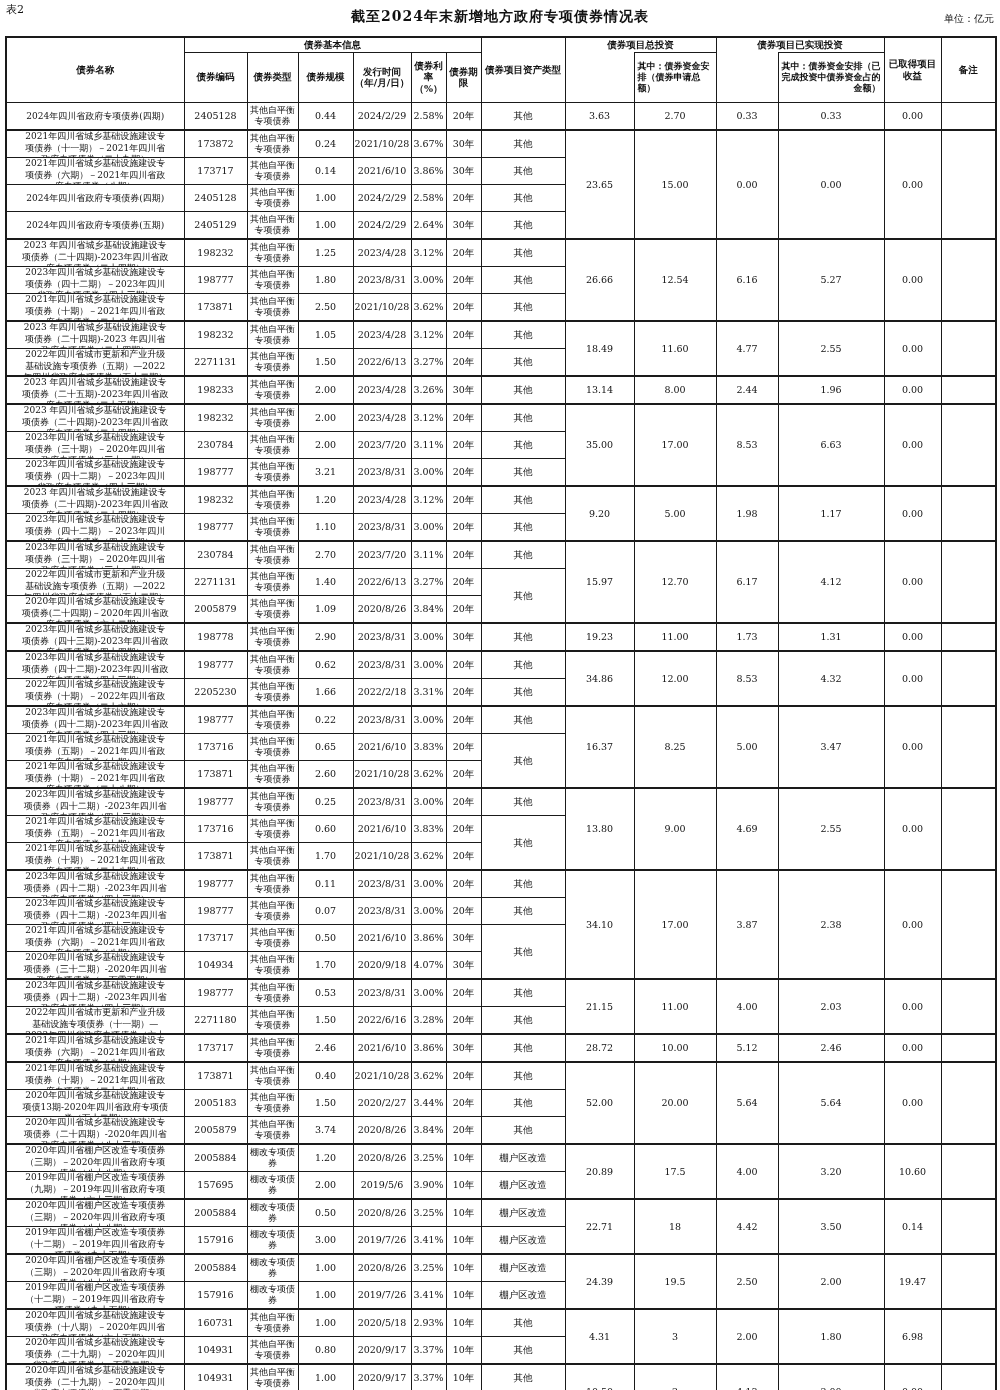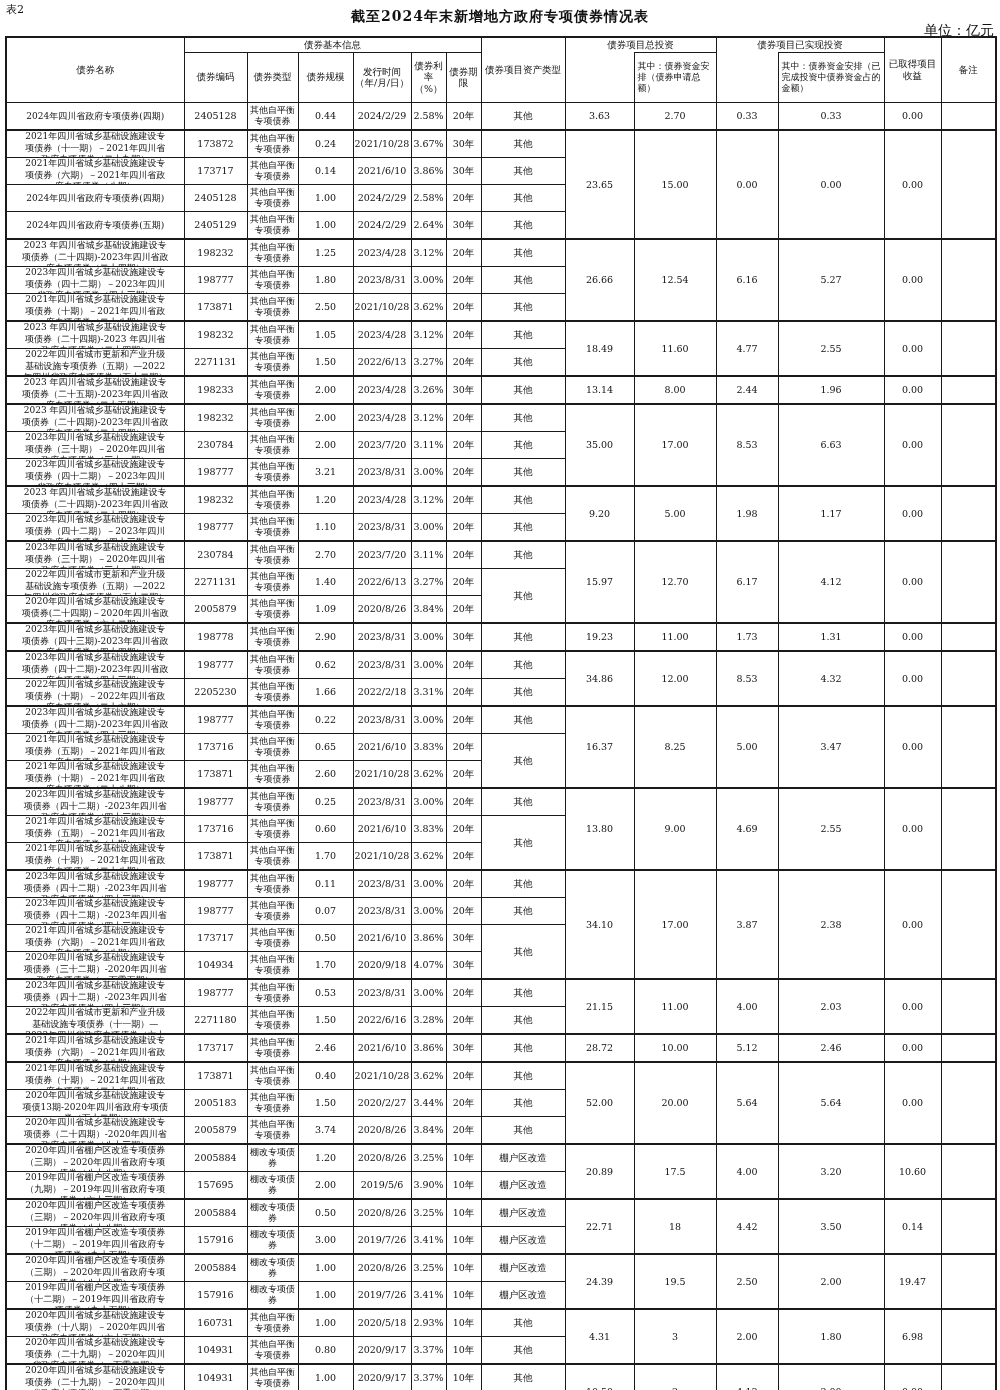--- a/index.html
+++ b/index.html
@@ -1,26 +1,26 @@
 <!DOCTYPE html>
 <html><head>
 <meta charset="utf-8">
 <style>
   html,body{margin:0;padding:0;background:#fff;color:#111;
     font-family:"DejaVu Serif","Liberation Serif",serif;}
   .page{position:relative;width:1000px;height:1390px;background:#fff;overflow:hidden;}
   .corner{position:absolute;left:6px;top:2px;font-size:11px;}
   .title{position:absolute;left:0;top:8px;width:100%;text-align:center;
     font-size:14px;font-weight:bold;letter-spacing:1px;}
-  .unit{position:absolute;right:6px;top:22px;font-size:14px;}
+  .unit{position:absolute;right:6px;top:12px;font-size:10px;}
   table{position:absolute;left:5px;top:36px;width:990px;border-collapse:collapse;
     table-layout:fixed;border:2px solid #1a1a1a;}
   th,td{border:1px solid #1a1a1a;padding:0 1px;text-align:center;vertical-align:middle;
     font-size:9.5px;font-weight:normal;line-height:1.25;overflow:hidden;}
-  thead th{font-weight:normal;font-size:9.5px;}
+  thead th{font-weight:bold;font-size:9.5px;}
   thead tr.h1{height:15px;}
   thead tr.h2{height:33px;}
   th.nb{border-bottom:none;}
   th.nt{border-top:none;}
   tbody tr{height:27px;}
   tbody td{font-size:9.5px;}
   td.name{font-size:9px;padding:0 14px;}
   td.name .namebox{height:26px;overflow:hidden;display:flex;flex-direction:column;
     justify-content:center;justify-content:safe center;}
   td.type{font-size:9px;padding:0;}
@@ -64,21 +64,21 @@
       <tr class="h2">
         <th>债券编码</th>
         <th>债券类型</th>
         <th>债券规模</th>
         <th>发行时间（年/月/日）</th>
         <th>债券利率（%）</th>
         <th>债券期限</th>
         <th class="nt"></th>
         <th style="font-size:9px;text-align:left;padding:8px 3px;">其中：债券资金安排（债券申请总额）</th>
         <th class="nt"></th>
-        <th style="font-size:9px;text-align:left;padding:0 3px;">其中：债券资金安排（已完成投资中债券资金占的金额）</th>
+        <th style="font-size:9px;text-align:right;padding:0 3px;">其中：债券资金安排（已完成投资中债券资金占的金额）</th>
       </tr>
     </thead>
     <tbody>
         <tr>
           <td class="name">
             <div class="namebox">2024年四川省政府专项债券(四期)</div>
           </td>
           <td>2405128</td>
           <td class="type">其他自平衡专项债券</td>
           <td>0.44</td>

